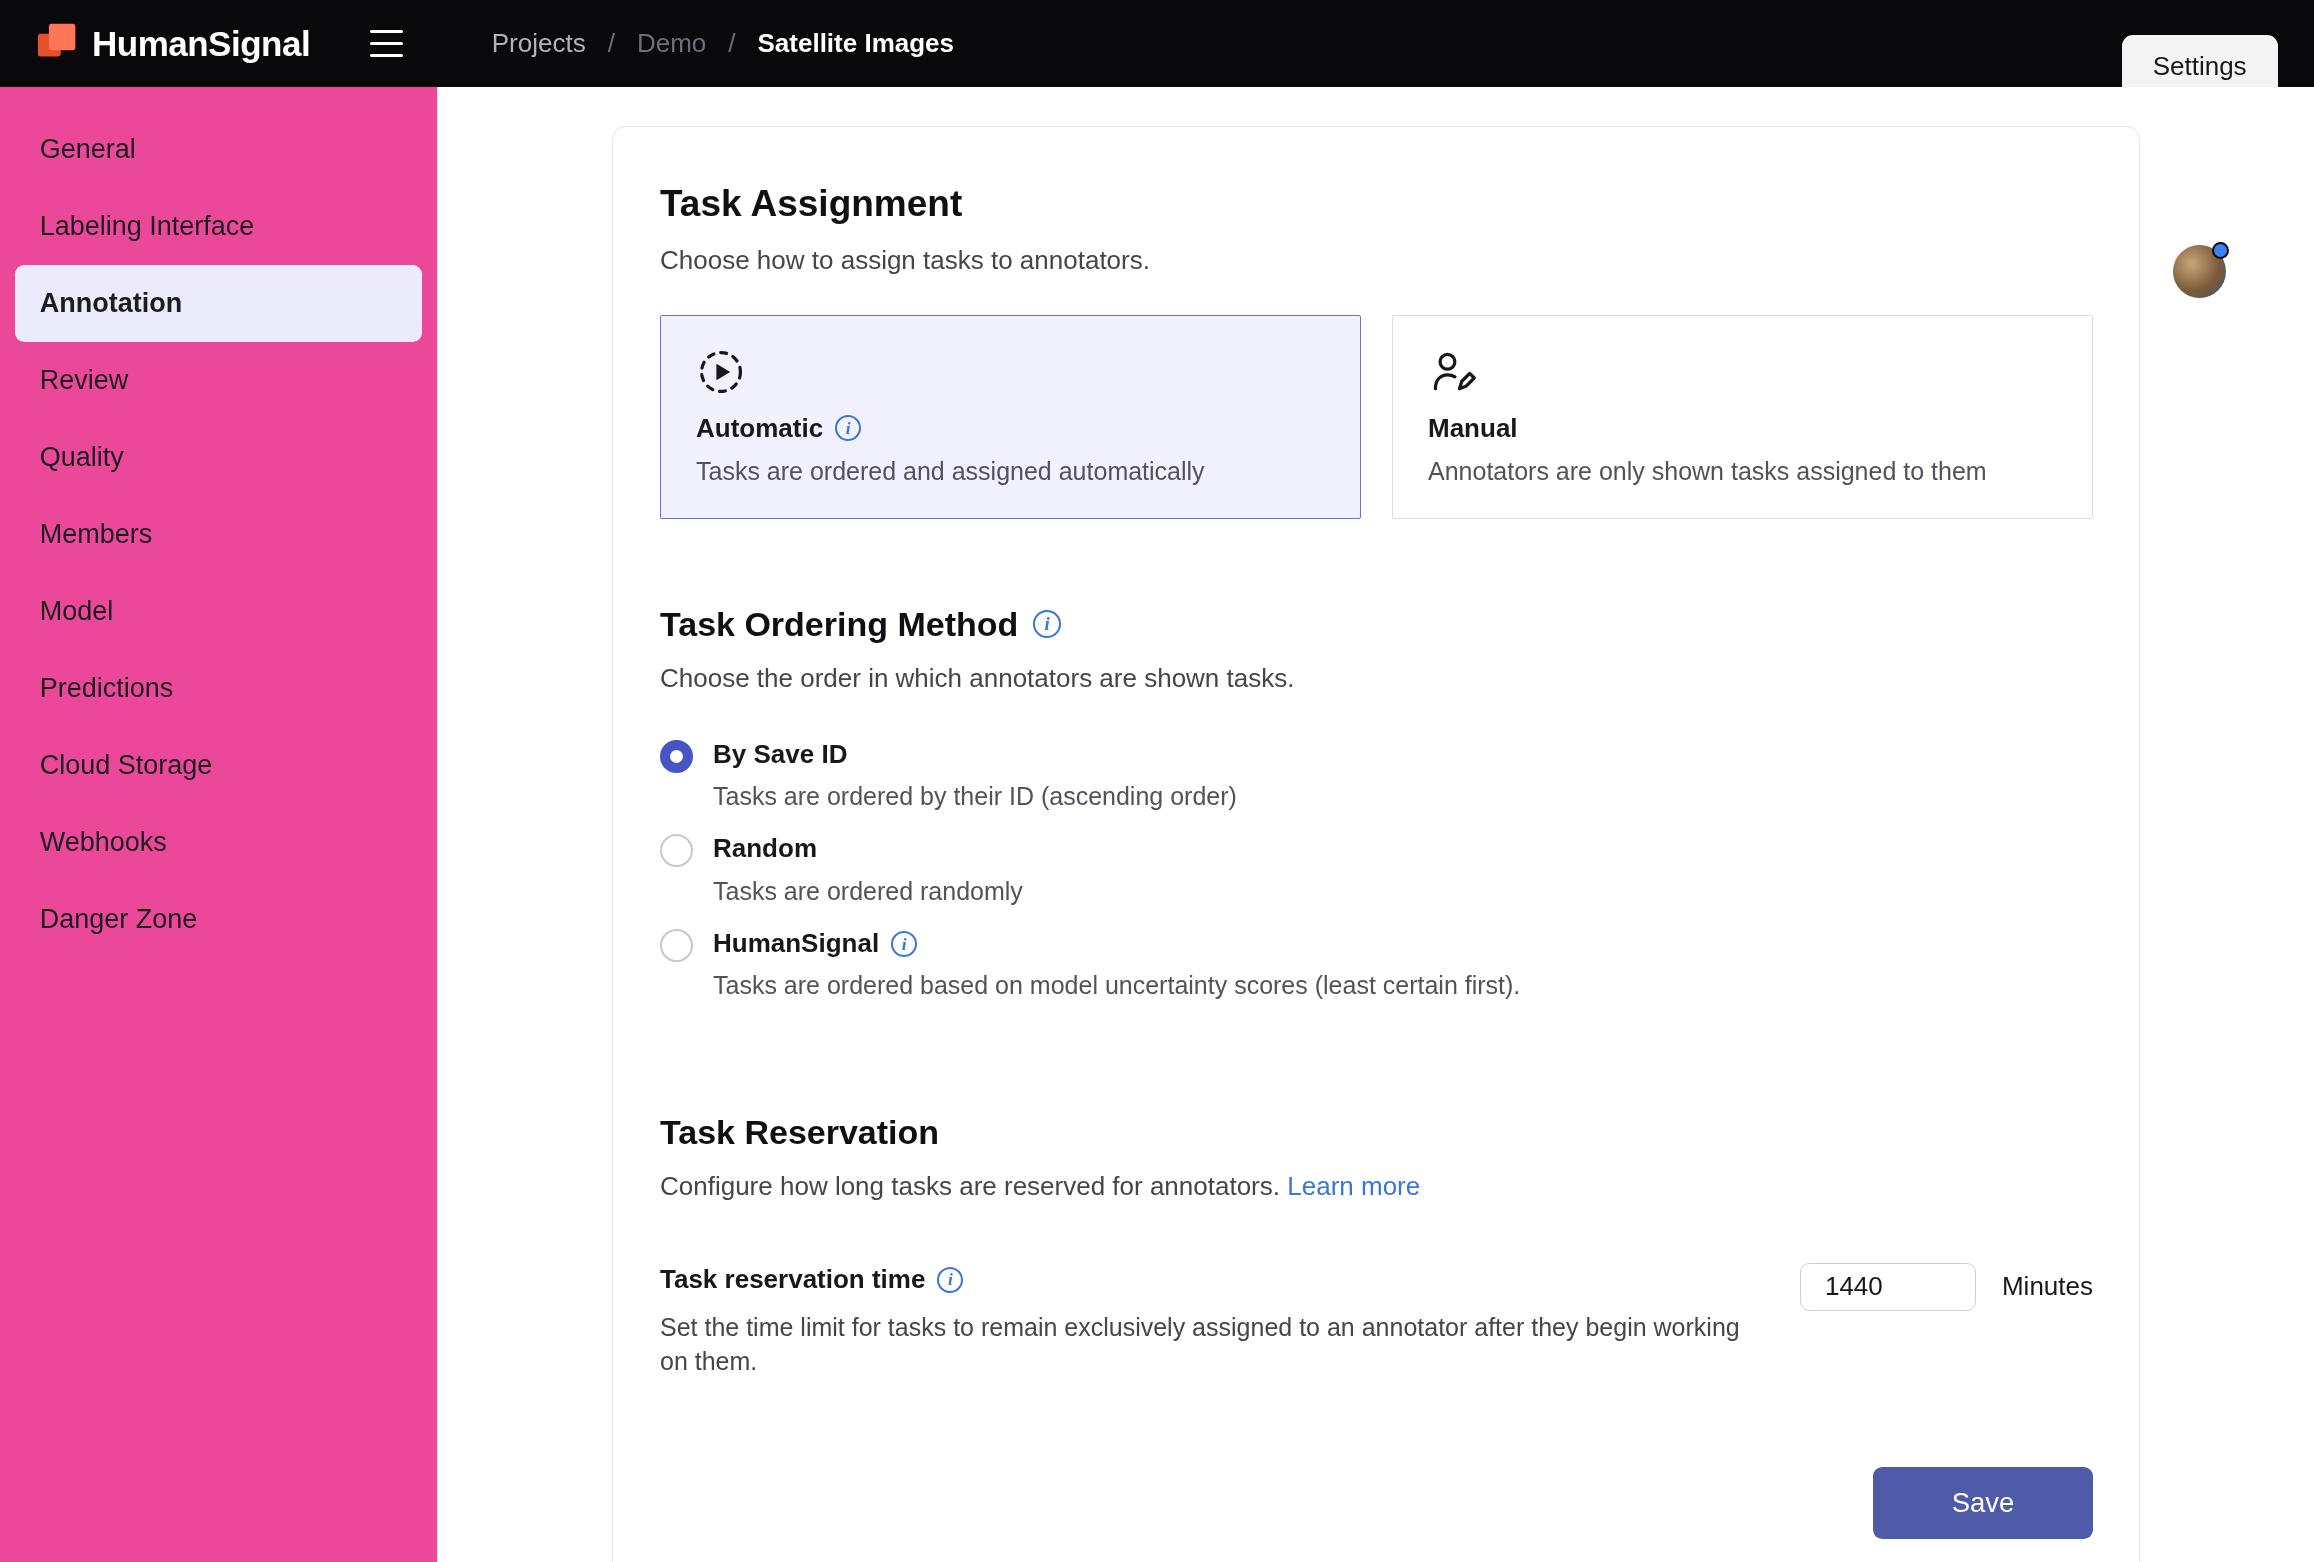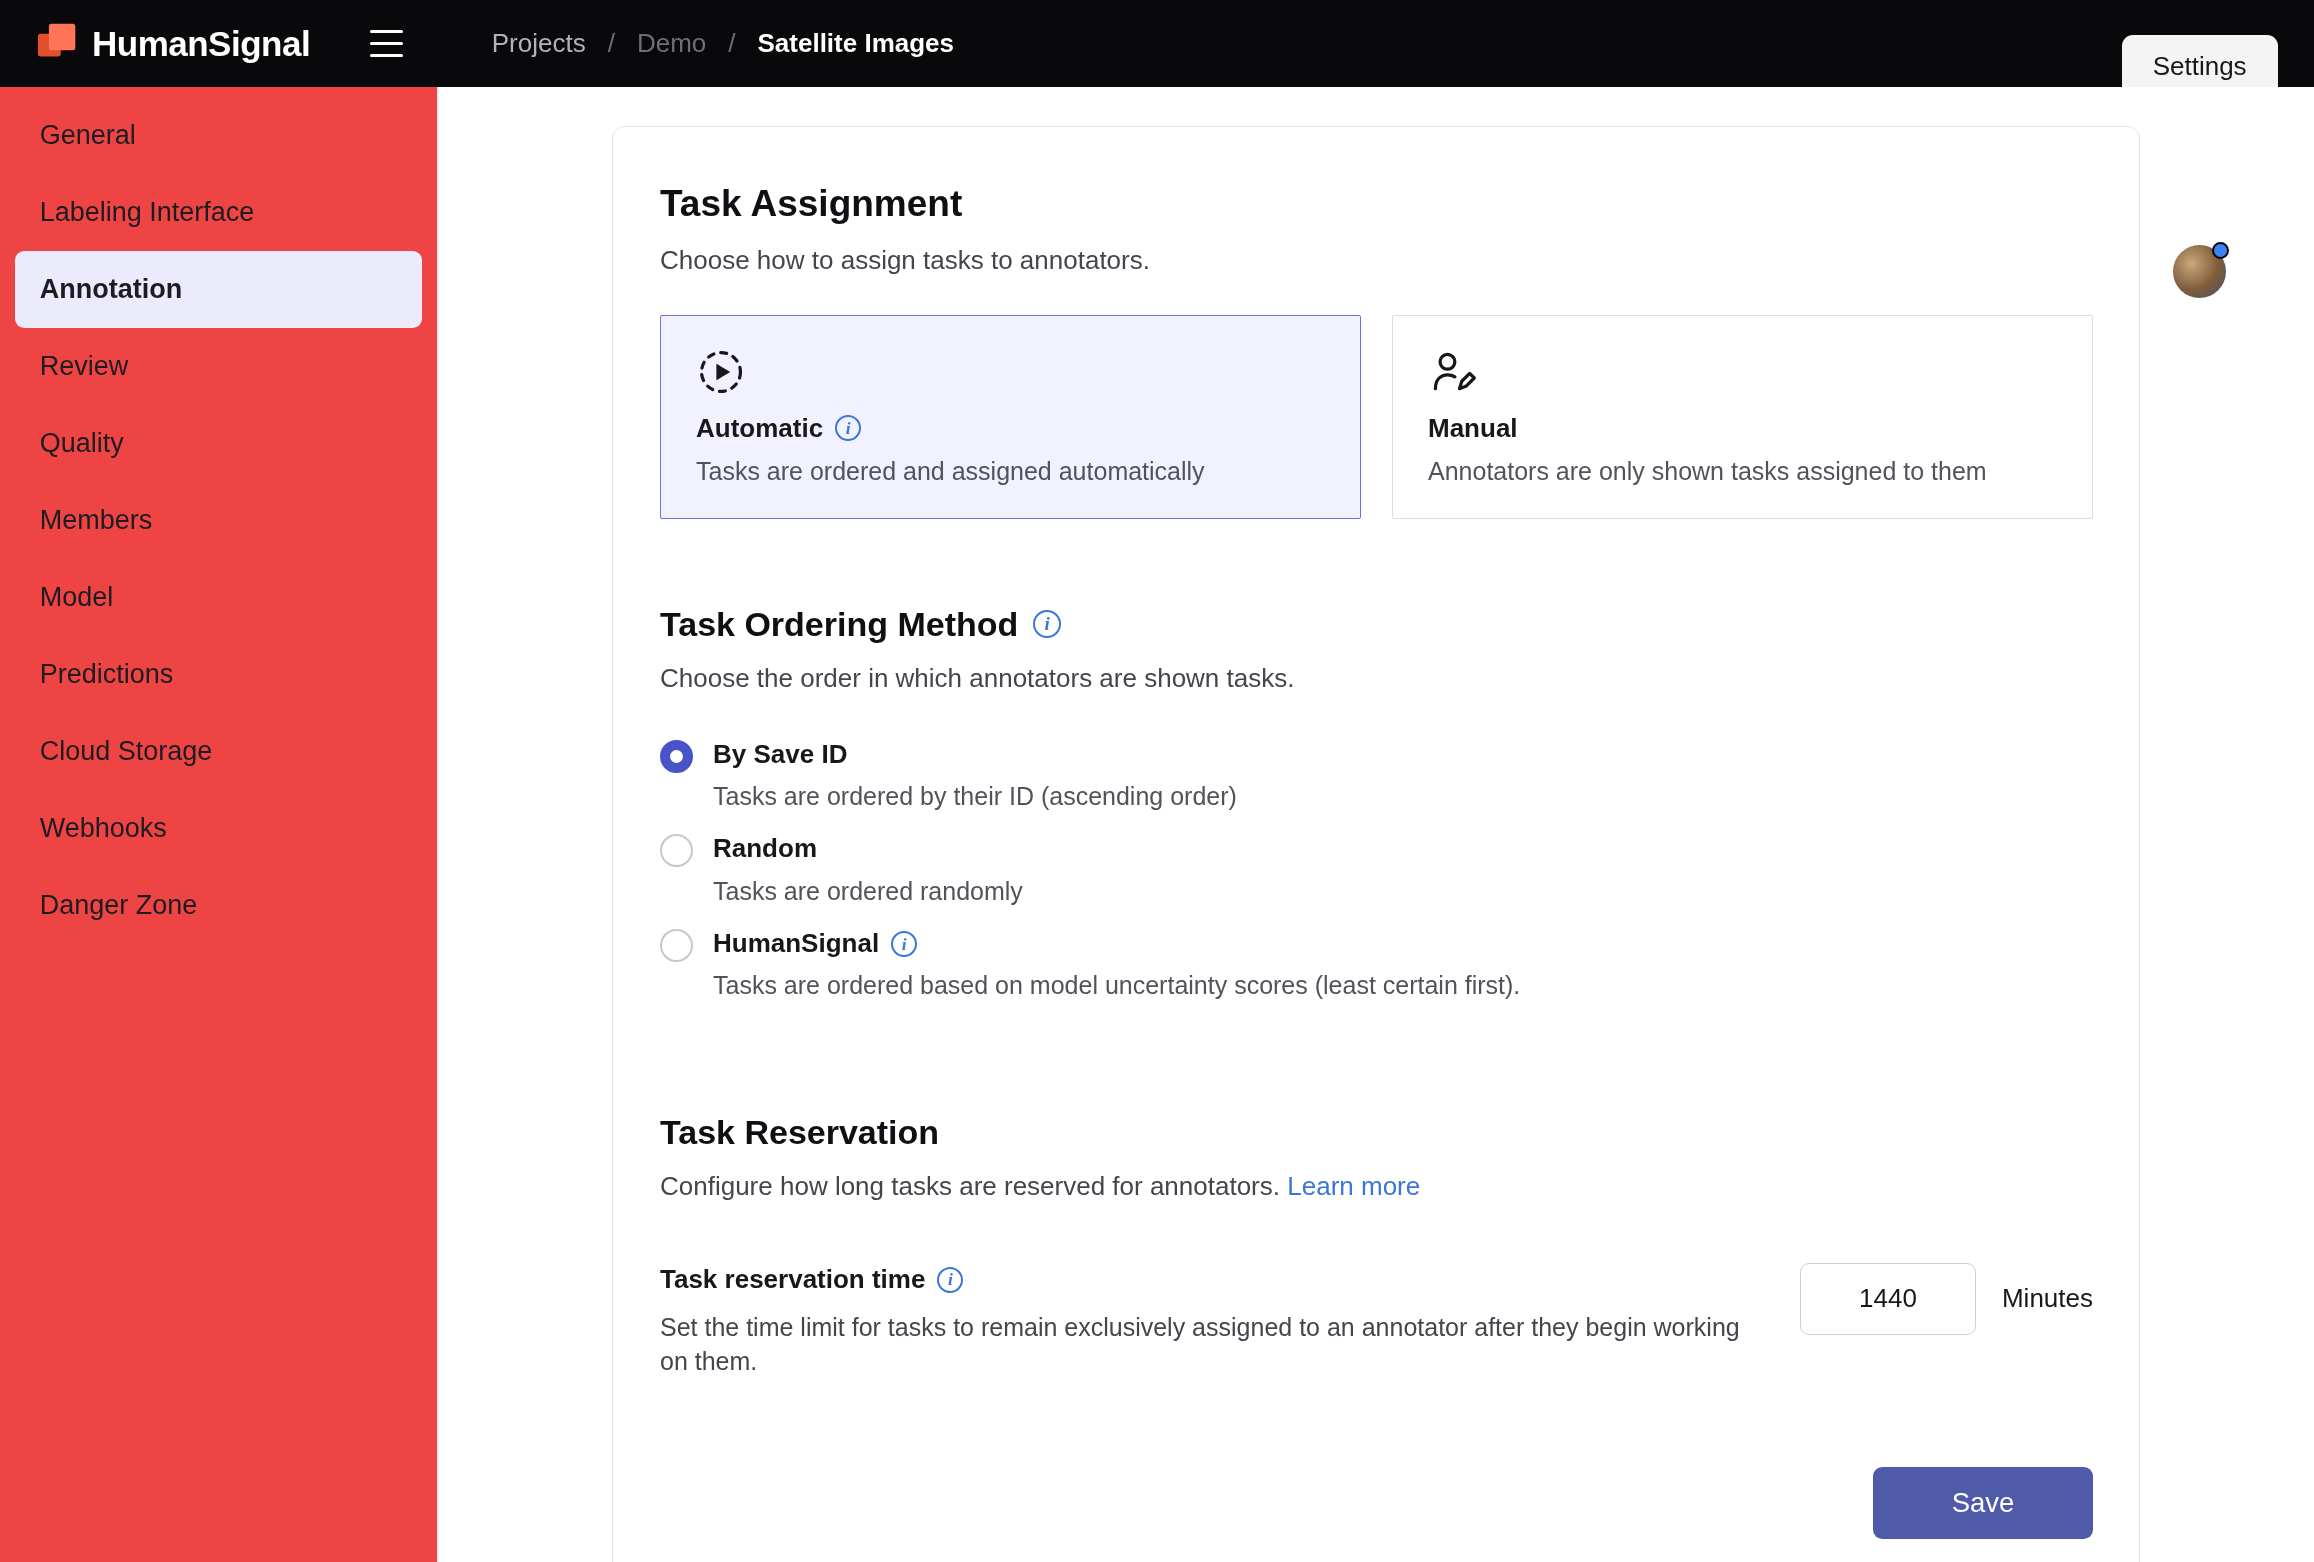--- a/index.html
+++ b/index.html
@@ -49,21 +49,21 @@
   }
   .status-dot {
     position:absolute; top:-2.8px; right:-2.8px; width:17.4px; height:17.4px;
     border-radius:50%; background:#3b82f6; border:2.8px solid #09090b;
   }
 
   
   .body-row { display:flex; height:1476px; }
 
   
-  .sidebar { width:438px; background:#ef4444; border-right:0.9px solid #e4e4e7; padding-top:10px; flex-shrink:0; }
+  .sidebar { width:438px; background:#ec4899; border-right:0.9px solid #e4e4e7; padding-top:24px; flex-shrink:0; }
   .side-item {
     height:77px; margin:0 14.7px; padding:0 25px; border-radius:9.2px;
     display:flex; align-items:center; font-size:27px; color:#1c1c22; cursor:pointer;
   }
   .side-item.active { background:#ebebfb; font-weight:700; }
 
   
   .main { flex:1; background:#fff; overflow:auto; }
   .card {
     margin:39px 174px 34px; min-height:1403px;
@@ -109,22 +109,22 @@
   
   .reservation-title { margin-top:108px; }
   .link { color:#3a76d8; cursor:pointer; }
   .reservation-row { display:flex; justify-content:space-between; align-items:flex-start; margin-top:59px; }
   .res-left { max-width:1084px; }
   .field-label-row { display:flex; align-items:center; gap:12px; }
   .field-label { font-size:26px; font-weight:700; }
   .field-desc { margin-top:14.7px; font-size:25px; color:#45454e; line-height:1.35; }
   .res-right { display:flex; align-items:center; gap:26px; }
   .minutes-input {
-    width:176px; height:72px; border:0.9px solid #cfcfd6; border-radius:9.2px;
-    font-size:26px; padding:0 24px; font-family:inherit; color:#18181b; background:#fff;text-align:center;
+    width:176px; height:48px; border:0.9px solid #cfcfd6; border-radius:9.2px;
+    font-size:26px; padding:0 24px; font-family:inherit; color:#18181b; background:#fff;
   }
   .unit-label { font-size:26px; color:#18181b; }
 
   .save-row { display:flex; justify-content:flex-end; margin-top:88px; }
   .save-btn {
     width:220px; height:72px; background:#4f5aa9; color:#fff;
     border:none; border-radius:9.2px; font-size:27.5px; font-weight:500;
   }
 </style>
 </head>

